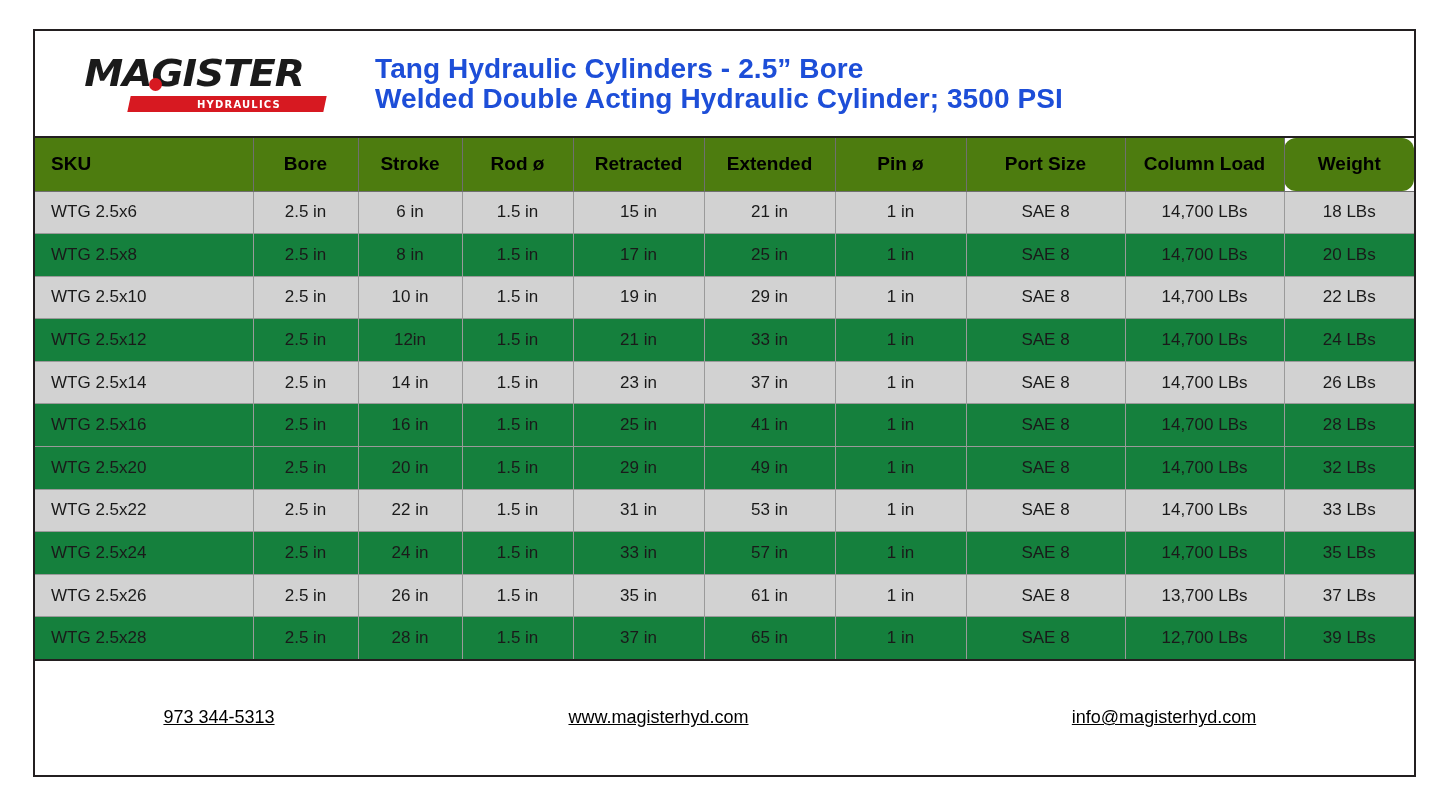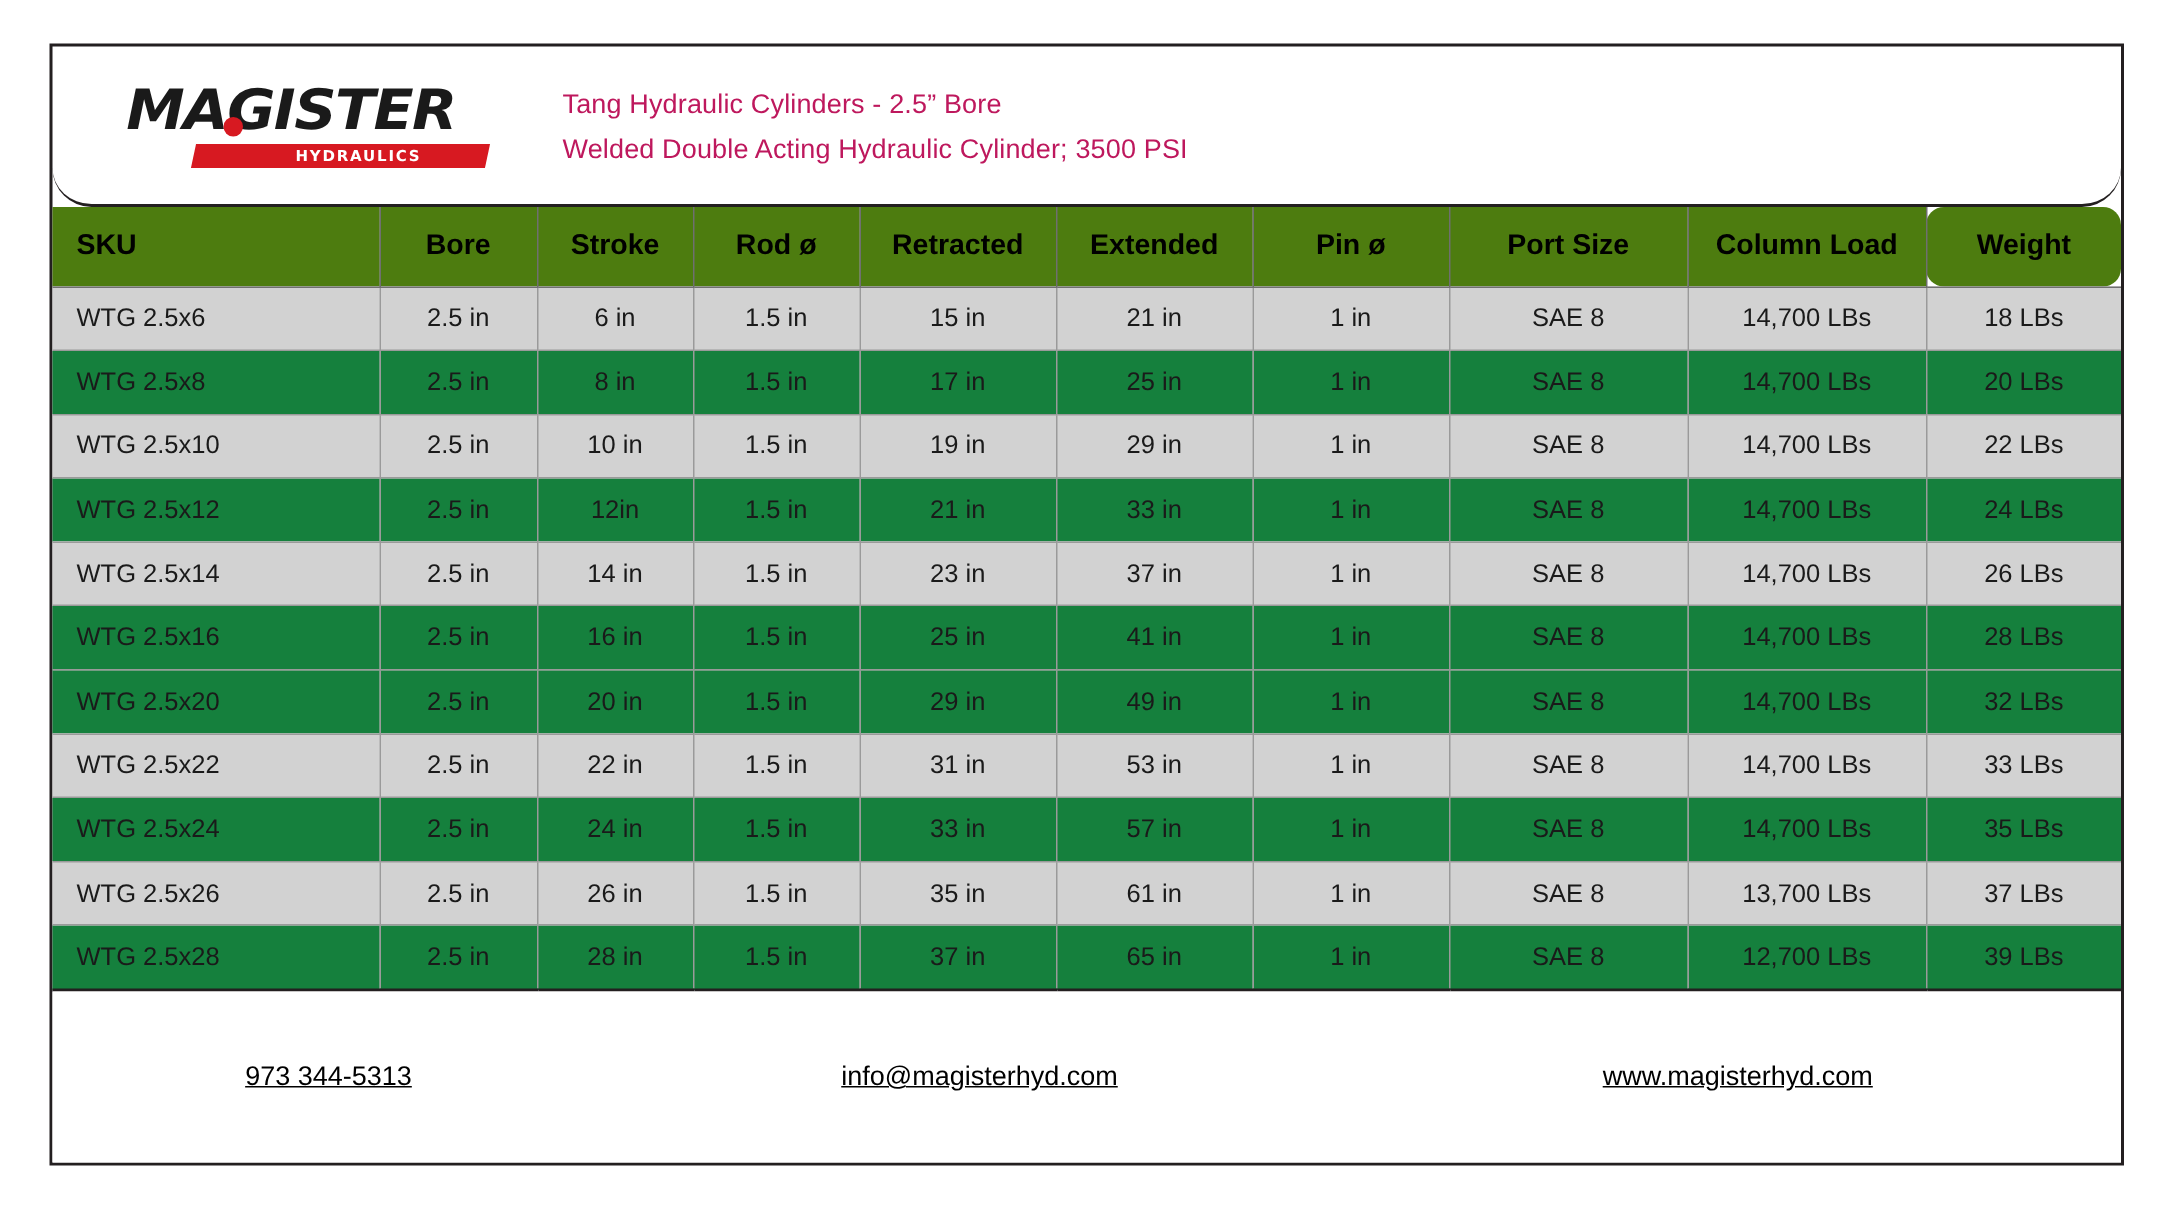--- a/index.html
+++ b/index.html
@@ -27,21 +27,20 @@
     display: flex;
     flex-direction: column;
   }
   
   .header {
     height: 107px;
     display: flex;
     align-items: center;
     border-bottom: 2px solid #231f20;
     box-sizing: border-box;
-    border-radius: 26px;
   }
   .logo-wrap {
     width: 318px;
     display: flex;
     align-items: center;
     justify-content: center;
     flex: none;
   }
   .logo {
     width: 278px;
@@ -93,23 +92,23 @@
     letter-spacing: 1.2px;
     color: #ffffff;
     line-height: 15px;
     padding-left: 12px;
   }
   .title-block {
     padding-left: 22px;
   }
   .title-line {
     font-family: "Liberation Sans", sans-serif;
-    font-weight: normal;
-    font-size: 18px;
-    color: #be185d;
+    font-weight: bold;
+    font-size: 28px;
+    color: #1d4ed8;
     line-height: 30px;
     letter-spacing: 0.1px;
   }
   
   table {
     border-collapse: collapse;
     width: 100%;
     table-layout: fixed;
   }
   thead th {
@@ -348,18 +347,18 @@
             <td>1 in</td>
             <td>SAE 8</td>
             <td>12,700 LBs</td>
             <td>39 LBs</td>
           </tr>
         </tbody>
     </table>
 
     <div class="footer">
       <div class="foot-cell phone">973 344-5313</div>
+      <div class="foot-cell site">www.magisterhyd.com</div>
       <div class="foot-cell email">info@magisterhyd.com</div>
-      <div class="foot-cell site">www.magisterhyd.com</div>
     </div>
 
   </div>
 </div>
 
 </body></html>

